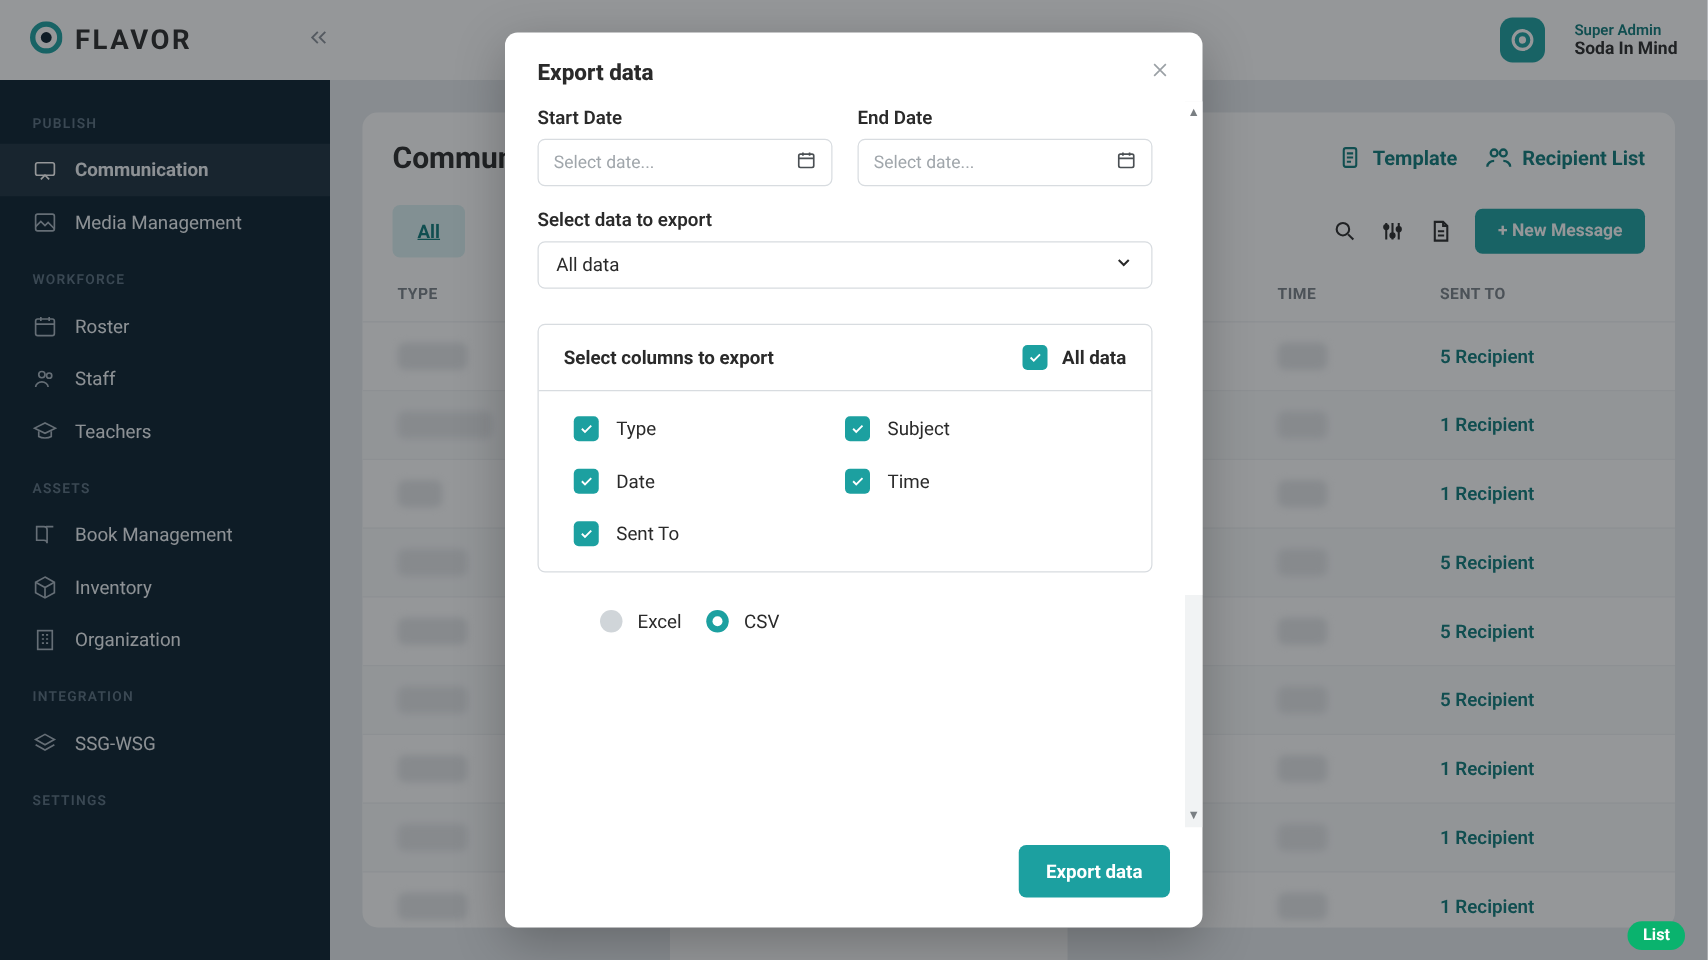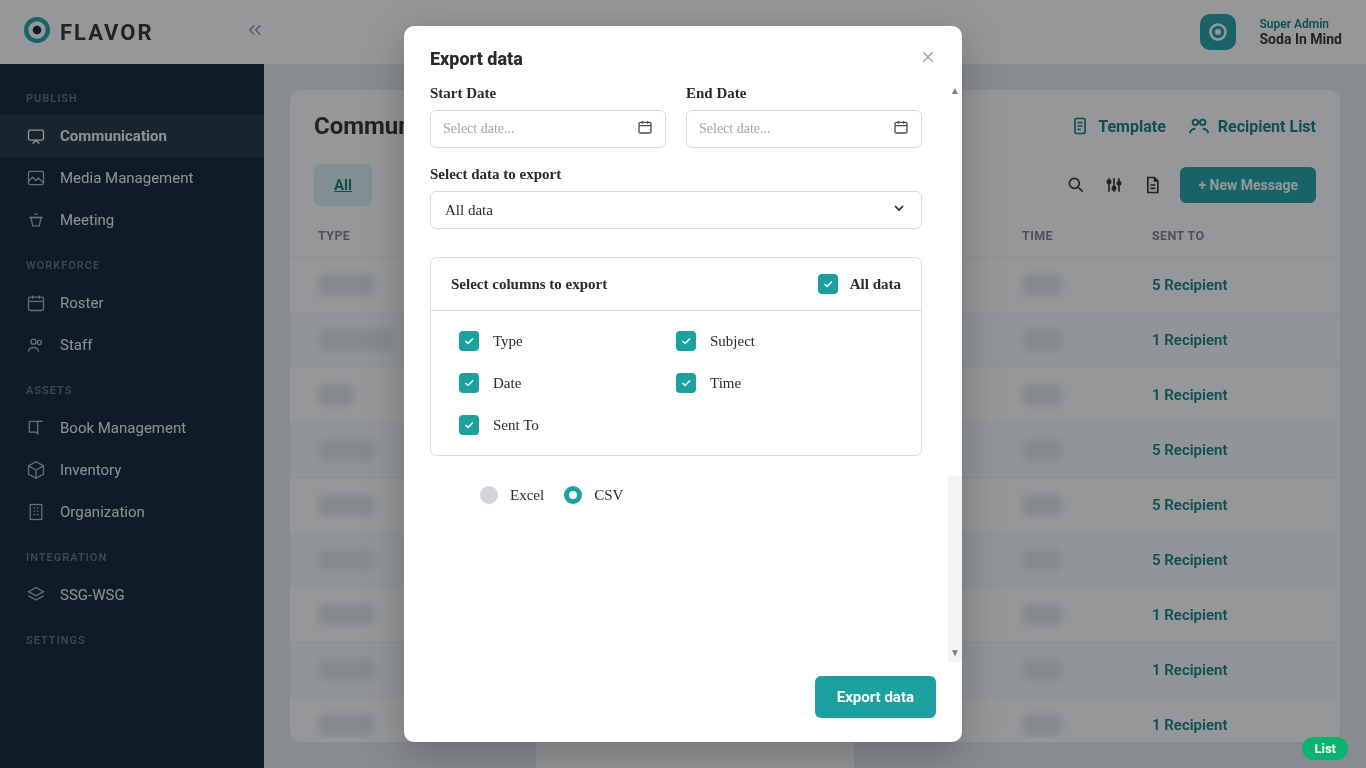--- a/index.html
+++ b/index.html
@@ -79,21 +79,21 @@
   .modal-head { padding:22px 26px 12px; display:flex; align-items:center; }
   .modal-title { font-size:18px; font-weight:800; color:#2A2A2A; }
   .modal-x { margin-left:auto; color:#9AA0A5; font-size:18px; cursor:pointer; }
 
   .modal-scroll { flex:1; overflow:auto; position:relative; }
   .scrollgutter { position:absolute; right:0; top:0; bottom:0; width:14px; background:#F1F3F4; }
   .scrollthumb { position:absolute; right:0; top:0; width:14px; height:68%; background:#fff; }
   .scrollarrow { position:absolute; right:2px; font-size:10px; color:#7A7F83; }
   .scrollarrow.top { top:4px; }
   .scrollarrow.bot { bottom:4px; }
-  .modal-body { padding:4px 26px 24px; margin-right:14px;font-family:Liberation Serif, serif; }
+  .modal-body { padding:4px 26px 24px; margin-right:14px; }
 
   .field-row { display:flex; gap:20px; margin-bottom:18px; }
   .field { flex:1; }
   .label { font-size:15px; font-weight:600; color:#2A2A2A; margin-bottom:8px; display:block; }
   .input-box { height:38px; border:1px solid var(--border); border-radius:6px; display:flex; align-items:center; padding:0 12px; color:#A0A6AB; font-size:14px; background:#fff; justify-content:space-between; }
   .input-box .cal { color:#4A4F53; }
 
   .select-box { height:38px; border:1px solid var(--border); border-radius:6px; display:flex; align-items:center; padding:0 14px; font-size:15px; color:#2A2A2A; background:#fff; justify-content:space-between; }
 
   .columns-card { border:1px solid var(--border); border-radius:6px; margin-top:28px; }
@@ -167,50 +167,49 @@
   </div>
   <div class="side-item">
     <span class="ico">
         <svg width="20" height="20" viewBox="0 0 24 24">
           <rect x="3" y="4" width="18" height="16" rx="2"></rect>
           <path d="M3 16l5-5 4 4 3-3 6 6"></path>
         </svg>
       </span>
     <span>Media Management</span>
   </div>
-  <div class="side-item">
-    <span class="ico">
-        <svg width="20" height="20" viewBox="0 0 24 24">
-          <path d="M6 9h12l-2 10H8z"></path>
-          <path d="M4 9h16"></path>
-          <path d="M10 5h4"></path>
-        </svg>
-      </span>
-    <span>Meeting</span>
-  </div>
 
   <div class="side-section gap">Workforce</div>
   <div class="side-item">
     <span class="ico">
         <svg width="20" height="20" viewBox="0 0 24 24">
           <rect x="3" y="5" width="18" height="16" rx="2"></rect>
           <path d="M8 3v4M16 3v4M3 10h18"></path>
         </svg>
       </span>
     <span>Roster</span>
   </div>
   <div class="side-item">
     <span class="ico">
         <svg width="20" height="20" viewBox="0 0 24 24">
           <circle cx="9" cy="8" r="3"></circle>
           <circle cx="16" cy="9" r="2.5"></circle>
           <path d="M3 20c0-3 3-5 6-5s6 2 6 5"></path>
         </svg>
       </span>
     <span>Staff</span>
+  </div>
+  <div class="side-item">
+    <span class="ico">
+        <svg width="20" height="20" viewBox="0 0 24 24">
+          <path d="M2 9l10-5 10 5-10 5z"></path>
+          <path d="M6 12v5c3 2 9 2 12 0v-5"></path>
+        </svg>
+      </span>
+    <span>Teachers</span>
   </div>
 
   <div class="side-section gap">Assets</div>
   <div class="side-item">
     <span class="ico">
         <svg width="20" height="20" viewBox="0 0 24 24">
           <path d="M4 4h7a3 3 0 013 3v13a3 3 0 00-3-3H4z"></path>
           <path d="M20 4h-7"></path>
         </svg>
       </span>

